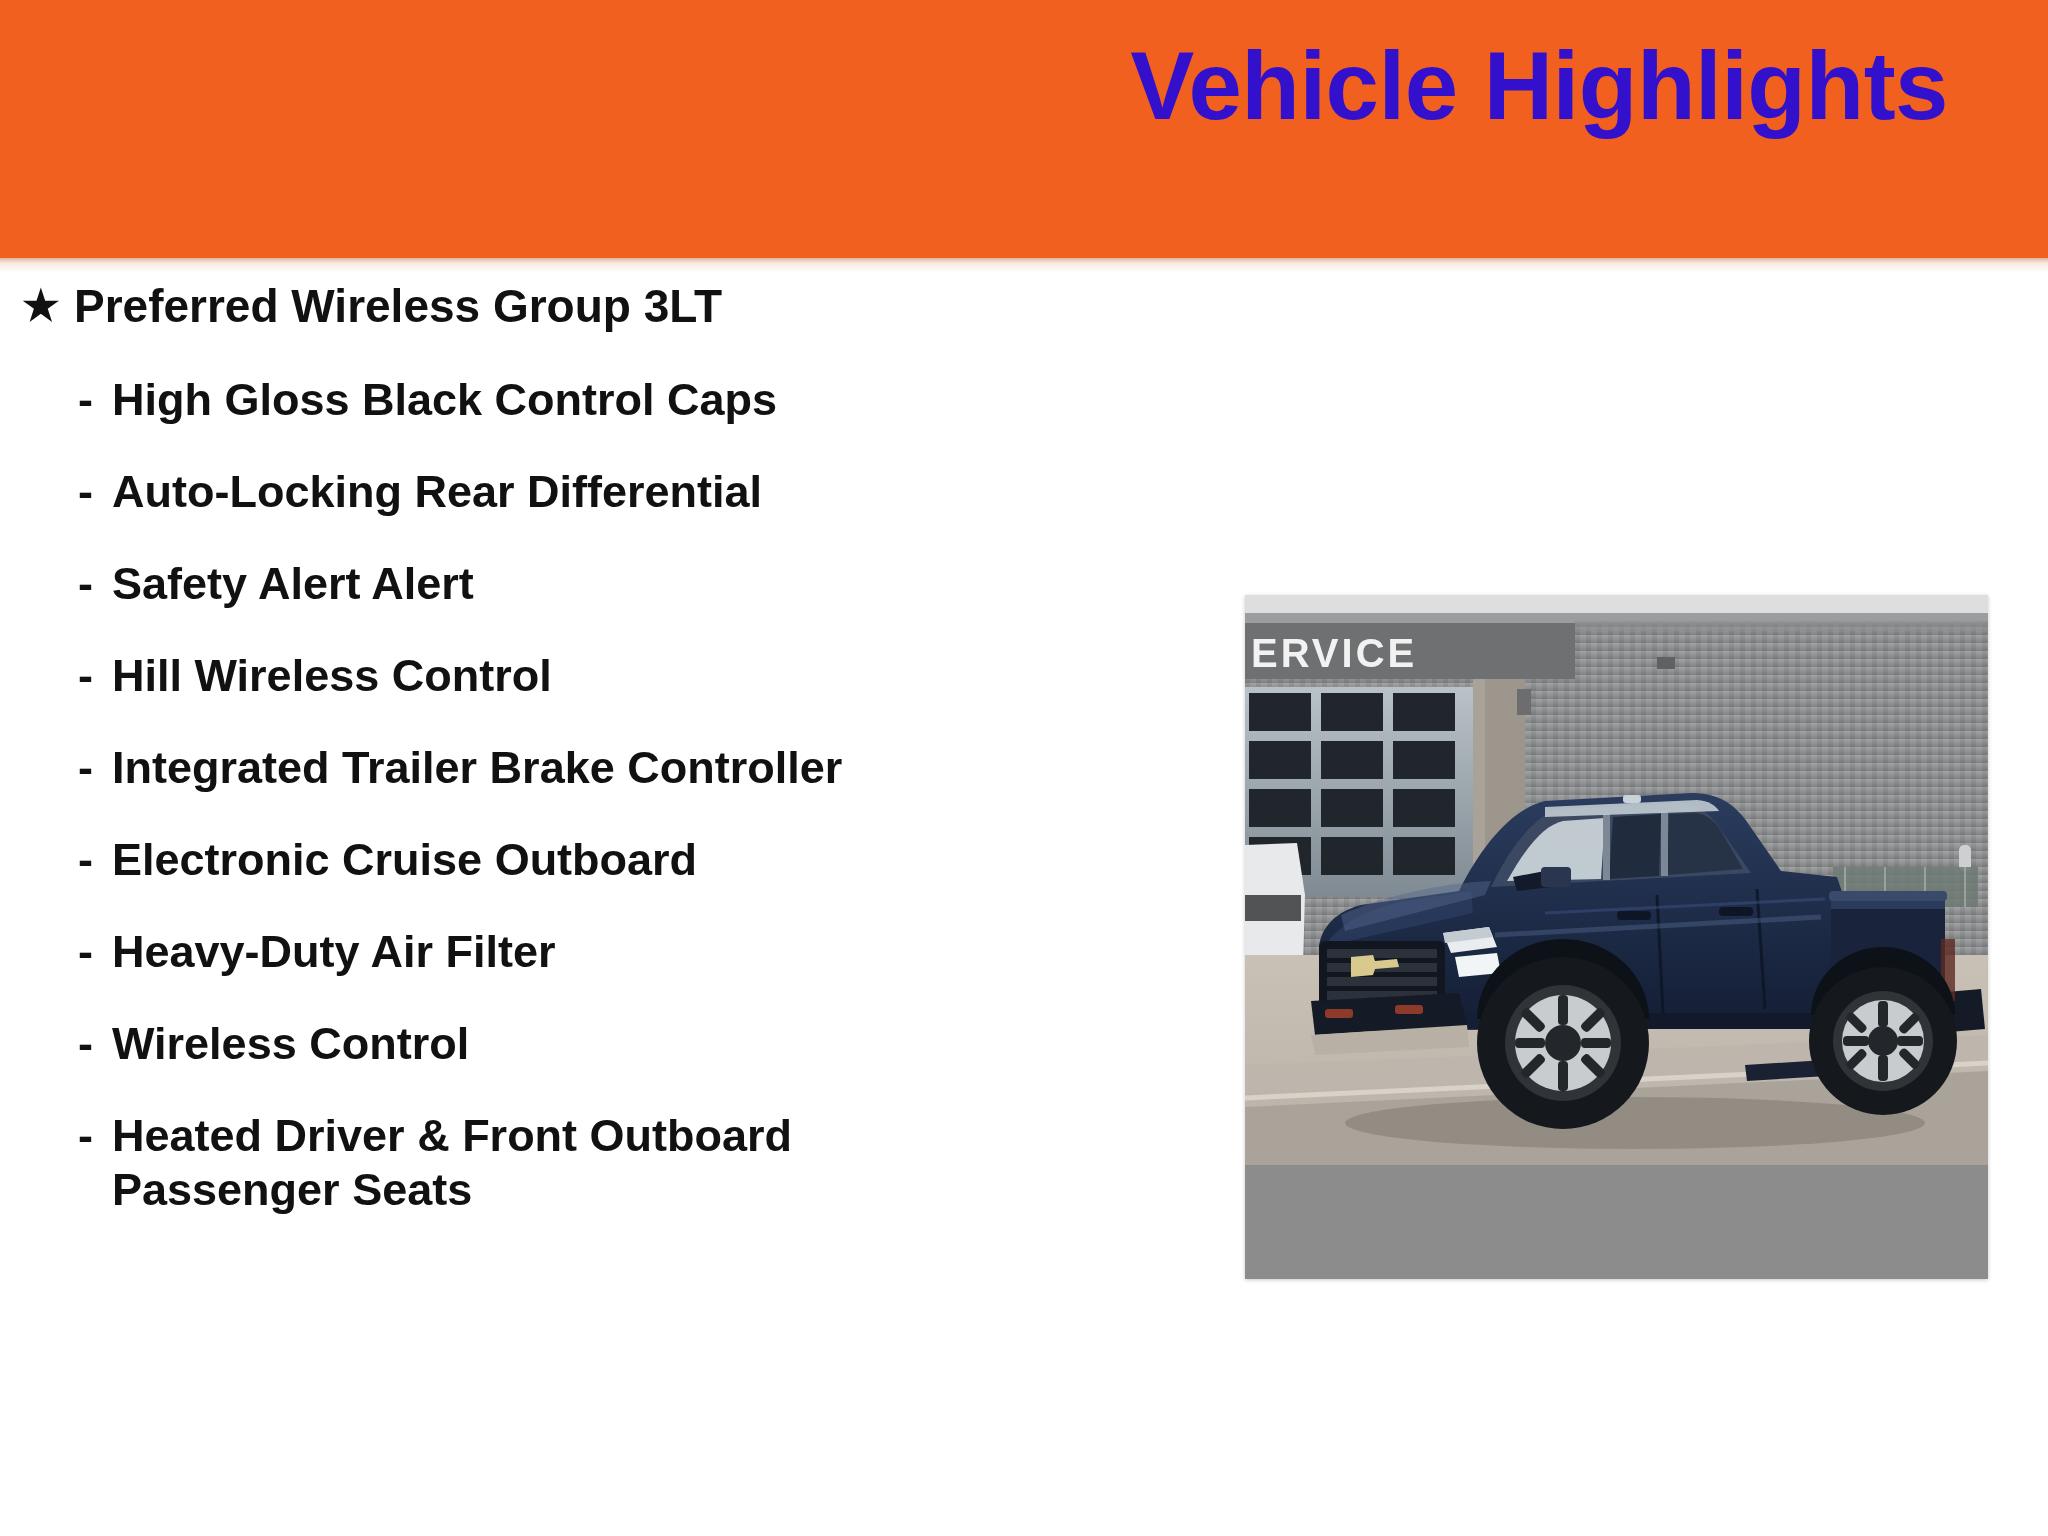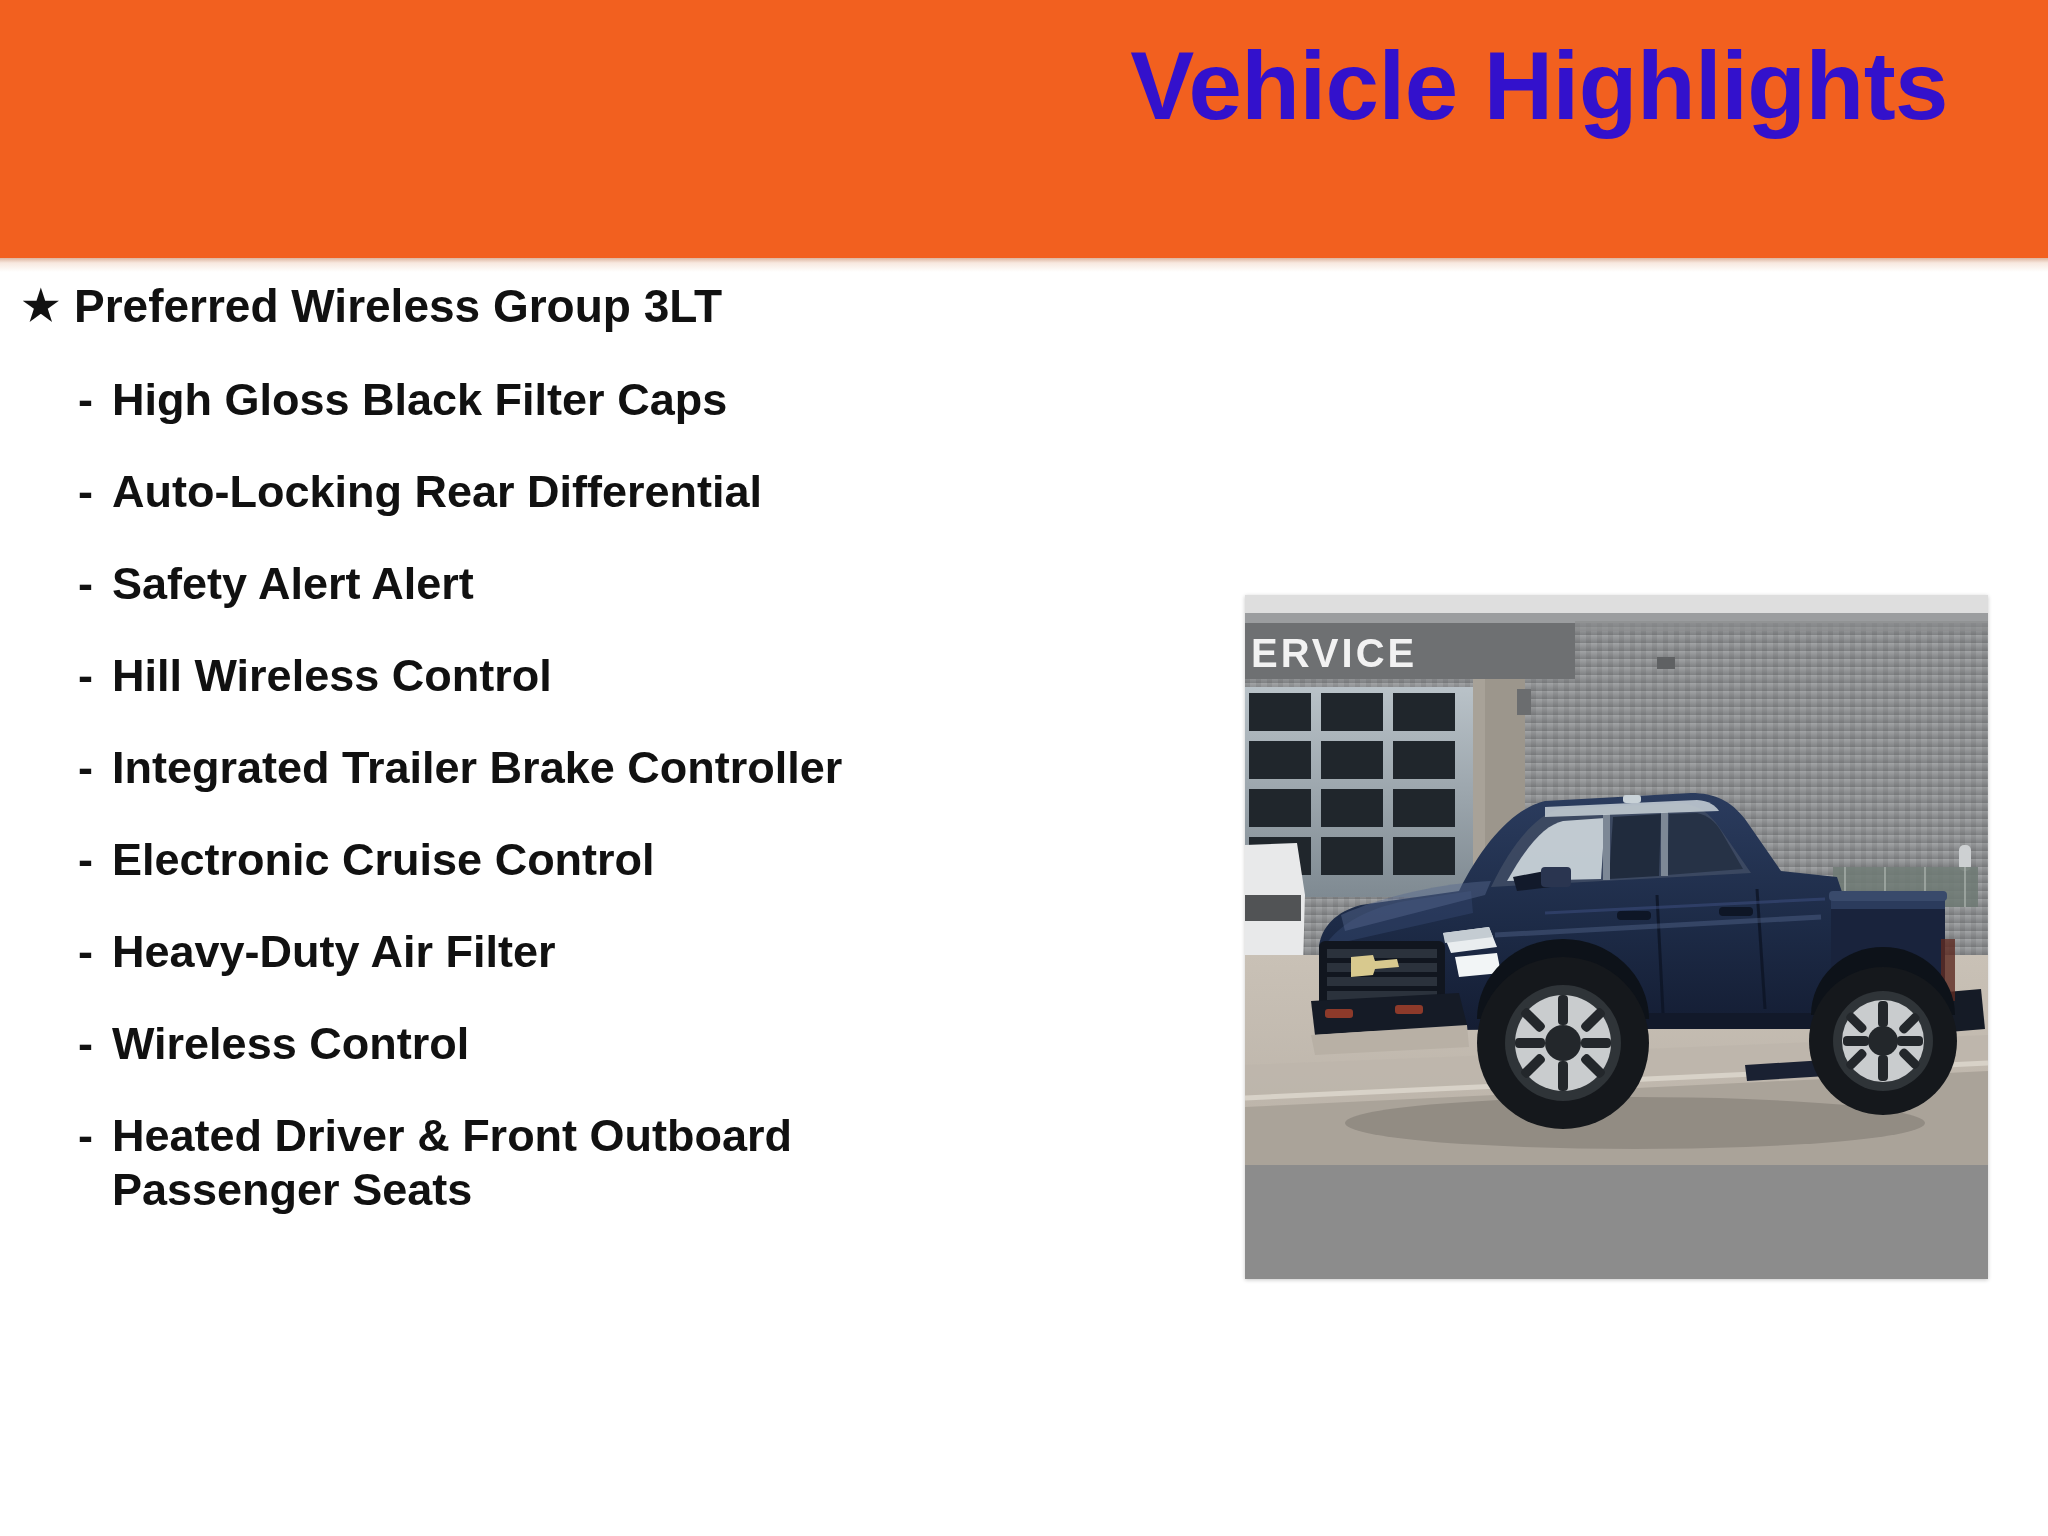--- a/index.html
+++ b/index.html
@@ -126,21 +126,21 @@
 
   <div class="content">
 
     <div class="bullet-row level-1" style="top: 10px;">
       <span class="marker">★</span>
       <span class="label">Preferred Wireless Group 3LT</span>
     </div>
 
     <div class="bullet-row level-2" style="top: 101px;">
       <span class="marker">-</span>
-      <span class="label">High Gloss Black Filter Caps</span>
+      <span class="label">High Gloss Black Control Caps</span>
     </div>
 
     <div class="bullet-row level-2" style="top: 193px;">
       <span class="marker">-</span>
       <span class="label">Auto-Locking Rear Differential</span>
     </div>
 
     <div class="bullet-row level-2" style="top: 285px;">
       <span class="marker">-</span>
       <span class="label">Safety Alert Alert</span>
@@ -151,21 +151,21 @@
       <span class="label">Hill Wireless Control</span>
     </div>
 
     <div class="bullet-row level-2" style="top: 469px;">
       <span class="marker">-</span>
       <span class="label">Integrated Trailer Brake Controller</span>
     </div>
 
     <div class="bullet-row level-2" style="top: 561px;">
       <span class="marker">-</span>
-      <span class="label">Electronic Cruise Control</span>
+      <span class="label">Electronic Cruise Outboard</span>
     </div>
 
     <div class="bullet-row level-2" style="top: 653px;">
       <span class="marker">-</span>
       <span class="label">Heavy-Duty Air Filter</span>
     </div>
 
     <div class="bullet-row level-2" style="top: 745px;">
       <span class="marker">-</span>
       <span class="label">Wireless Control</span>

